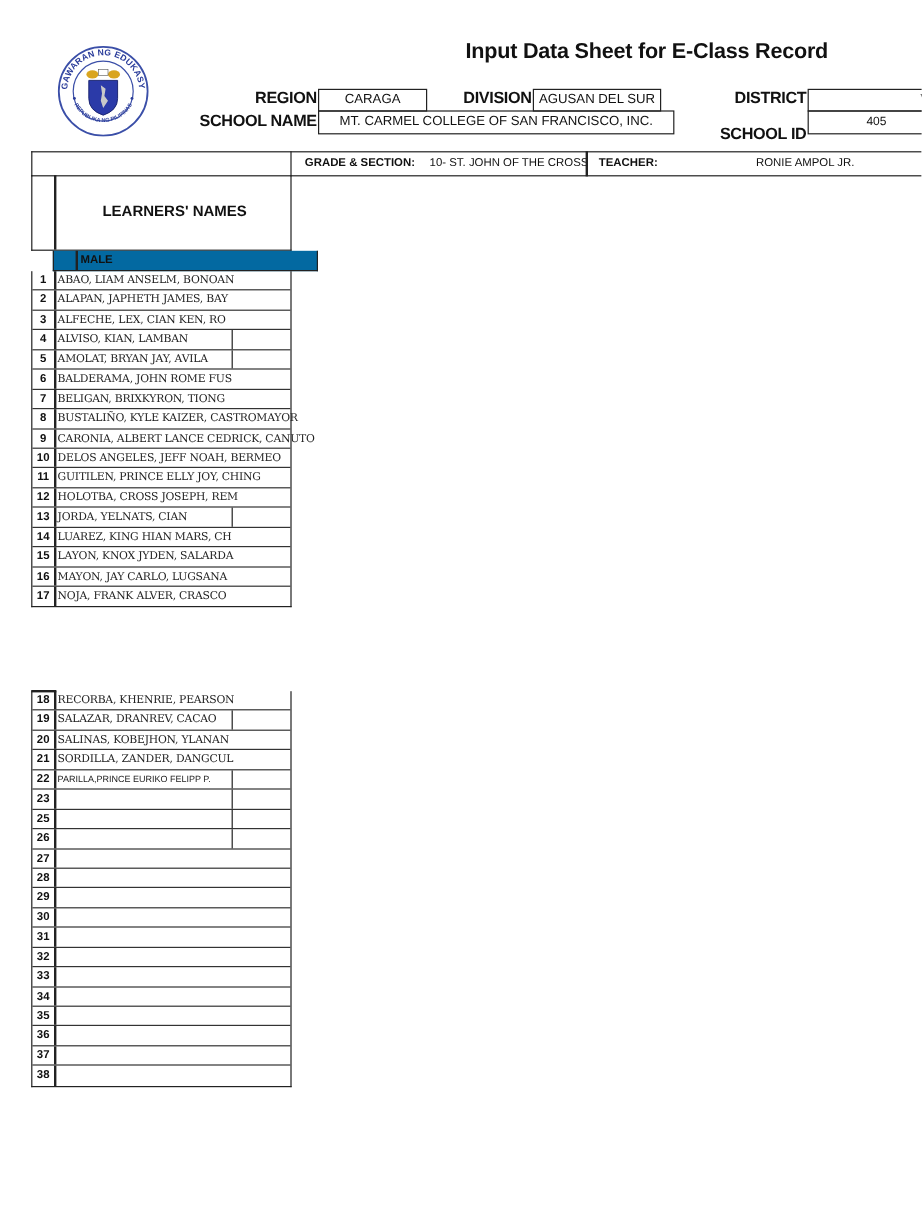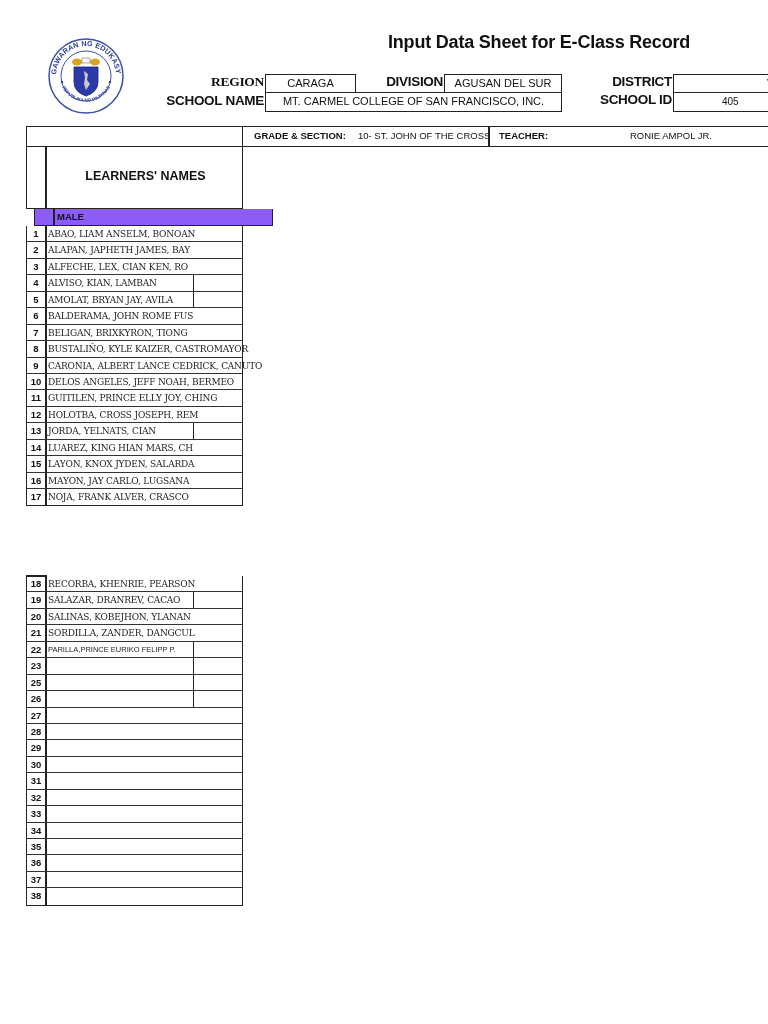--- a/index.html
+++ b/index.html
@@ -9,21 +9,21 @@
     .title { left: 388px; top: 32px; font-size: 18px; font-weight: bold; font-family: "Liberation Sans", sans-serif; white-space: nowrap; letter-spacing: -0.2px; }
     .lbl { font-size: 13.5px; font-weight: bold; text-align: right; white-space: nowrap; letter-spacing: -0.3px; }
     .box { border: 1px solid #222; font-size: 11px; text-align: center; white-space: nowrap; overflow: hidden; box-sizing: border-box; line-height: 17px; }
     .gs-row { left: 26px; top: 126px; width: 742px; height: 21px; border-top: 1.5px solid #222; border-bottom: 1.5px solid #222; box-sizing: border-box; }
     .gs-left { left: 26px; top: 126px; width: 217px; height: 21px; border-left: 1.5px solid #222; border-right: 1.5px solid #222; box-sizing: border-box; }
     .gs-text { font-size: 9.5px; white-space: nowrap; top: 130px; }
     .gs-sep { left: 488px; top: 126px; width: 2px; height: 21px; background: #222; }
     .names-header { left: 26px; top: 146px; width: 217px; height: 63px; border-left: 1.5px solid #222; border-right: 1.5px solid #222; border-bottom: 1.5px solid #222; box-sizing: border-box; }
     .names-header .numcol { position: absolute; left: 0; top: 0; width: 20px; height: 100%; border-right: 2px solid #222; box-sizing: border-box; }
     .names-header .txt { position: absolute; left: 22px; right: 0; top: 23px; text-align: center; font-size: 12.5px; font-weight: bold; }
-    .male-row { left: 34px; top: 209px; width: 239px; height: 17px; background: #8b5cf6; border-left: 1.5px solid #222; border-right: 1.5px solid #222; border-bottom: 1px solid #222; box-sizing: border-box; }
+    .male-row { left: 44px; top: 209px; width: 221px; height: 17px; background: #0369a1; border-left: 1.5px solid #222; border-right: 1.5px solid #222; border-bottom: 1px solid #222; box-sizing: border-box; }
     .male-row .numcol { position: absolute; left: 0; top: 0; width: 20px; height: 100%; border-right: 2px solid #222; box-sizing: border-box; }
     .male-row .txt { position: absolute; left: 22px; top: 2px; font-size: 9.5px; font-weight: bold; }
     .tbl { position: absolute; left: 26px; width: 217px; border-left: 1.5px solid #222; border-right: 1.5px solid #222; box-sizing: border-box; }
     .tbl.top { top: 226px; border-bottom: 1.5px solid #222; }
     .tbl.bottom { top: 576px; border-bottom: 1.5px solid #222; }
     .row { position: relative; height: 16.45px; border-bottom: 1px solid #333; box-sizing: border-box; }
     .row:last-child { border-bottom: none; }
     .row .num { position: absolute; left: 0; top: 0; width: 20px; height: 100%; border-right: 2px solid #222; box-sizing: border-box; font-size: 9.5px; font-weight: bold; text-align: center; line-height: 16px; font-family: "Liberation Sans", sans-serif; }
     .row .name { position: absolute; left: 21px; top: 0; height: 100%; font-family: "DejaVu Serif", serif; font-size: 9px; line-height: 16px; white-space: nowrap; letter-spacing: -0.2px; color: #222; }
     .row .name.small { font-family: "Liberation Sans", sans-serif; font-size: 7.5px; letter-spacing: 0; }
@@ -54,32 +54,32 @@
 
     <path d="M 30 31 L 54 31 L 54 46 Q 54 56 42 60 Q 30 56 30 46 Z" fill="#2b3aa8" stroke="#1a2470" stroke-width="0.8"></path>
     <path d="M 40 35 L 44 38 L 43 44 L 46 48 L 42 54 L 40 48 L 41 42 Z" fill="#c9c9c9"></path>
     <circle cx="18" cy="46" r="1.2" fill="#2a3c9a"></circle>
     <circle cx="66" cy="46" r="1.2" fill="#2a3c9a"></circle>
   </svg>
 </div>
 
 <div class="abs title">Input Data Sheet for E-Class Record</div>
 
-<div class="abs lbl" style="left:170px; top:74px; width:94px;font-family:Liberation Serif, serif;">REGION</div>
+<div class="abs lbl" style="left:170px; top:74px; width:94px;">REGION</div>
 <div class="abs box" style="left:265px; top:74px; width:91px; height:19px;">CARAGA</div>
 <div class="abs lbl" style="left:360px; top:74px; width:83px;">DIVISION</div>
-<div class="abs box" style="left:444px; top:74px; width:118px; height:19px;">AGUSAN DEL SUR</div>
+<div class="abs box" style="left:444px; top:74px; width:107px; height:19px;">AGUSAN DEL SUR</div>
 <div class="abs lbl" style="left:590px; top:74px; width:82px;">DISTRICT</div>
 <div class="abs box" style="left:673px; top:74px; width:100px; height:19px; text-align:right; padding-right:0;">
     <span style="position:absolute; left:93px;">V</span>
   </div>
 
 <div class="abs lbl" style="left:150px; top:93px; width:114px;">SCHOOL NAME</div>
 <div class="abs box" style="left:265px; top:92px; width:297px; height:20px;">MT. CARMEL COLLEGE OF SAN FRANCISCO, INC.</div>
-<div class="abs lbl" style="left:590px; top:92px; width:82px;">SCHOOL ID</div>
+<div class="abs lbl" style="left:590px; top:104px; width:82px;">SCHOOL ID</div>
 <div class="abs box" style="left:673px; top:92px; width:100px; height:20px;">
     <span style="position:absolute; left:48px; font-size:10px;">405</span>
   </div>
 
 <div class="abs gs-row"></div>
 <div class="abs gs-left"></div>
 <div class="abs gs-text" style="left:254px; font-weight:bold;">GRADE &amp; SECTION:</div>
 <div class="abs gs-text" style="left:358px;">10- ST. JOHN OF THE CROSS</div>
 <div class="abs gs-sep"></div>
 <div class="abs gs-text" style="left:499px; font-weight:bold;">TEACHER:</div>

